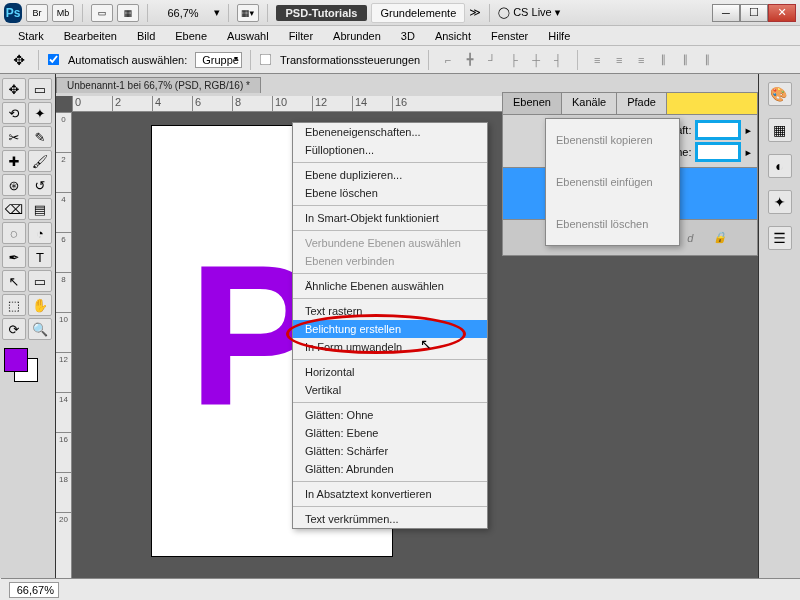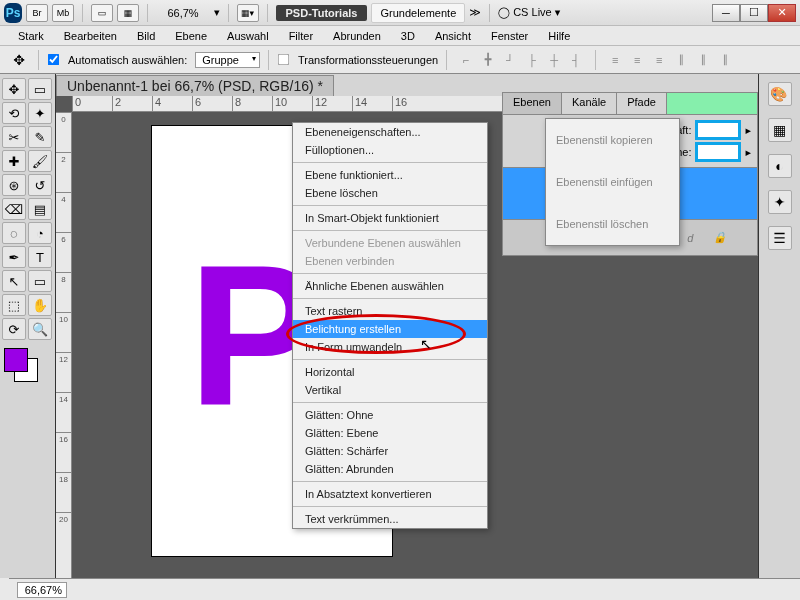--- a/index.html
+++ b/index.html
@@ -19,54 +19,54 @@
 .winbtns .close { background: linear-gradient(#e07a6a,#c33a2a); color: #fff; border-color: #a33; }
 
 
 .menubar { height: 20px; background: #e9e9e9; display: flex; align-items: center; padding: 0 8px; gap: 0; border-bottom: 1px solid #bbb; }
 .menubar span { padding: 2px 10px; }
 
 
 .optbar { height: 28px; background: #e9e9e9; display: flex; align-items: center; padding: 0 8px; gap: 8px; border-bottom: 1px solid #888; }
 .optbar .tool { width: 22px; height: 18px; display: flex; align-items: center; justify-content: center; font-size: 14px; }
 .optbar input[type=checkbox] { transform: scale(0.9); }
-.optbar .combo { border: 1px solid #999; background: #fff; padding: 1px 20px 1px 6px; position: relative; text-align: right; }
+.optbar .combo { border: 1px solid #999; background: #fff; padding: 1px 2px 1px 6px; position: relative; text-align: right; }
 .optbar .combo::after { content: '▾'; position: absolute; right: 3px; top: 1px; font-size: 8px; }
 .optbar .sep { width: 1px; height: 20px; background: #bbb; }
 .align-btns { display: flex; gap: 0; }
 .align-btns div { width: 22px; height: 18px; border: 1px solid transparent; display: flex; align-items: center; justify-content: center; font-size: 11px; color: #888; }
 
 
 .workarea { display: flex; height: calc(600px - 26px - 20px - 28px - 22px); background: #575757; }
 
 .toolbox { width: 56px; background: #d5d5d5; border-right: 1px solid #333; padding: 4px 2px; display: flex; flex-wrap: wrap; gap: 2px; align-content: flex-start; }
 .toolbox .t { width: 24px; height: 22px; border: 1px solid #aaa; background: #e7e7e7; display: flex; align-items: center; justify-content: center; font-size: 13px; border-radius: 2px; }
 .toolbox .swatch { width: 40px; height: 34px; position: relative; margin-top: 6px; }
 .toolbox .fg { width: 24px; height: 24px; background: #9a00e6; border: 1px solid #000; position: absolute; top: 0; left: 2px; }
 .toolbox .bg { width: 24px; height: 24px; background: #fff; border: 1px solid #000; position: absolute; top: 10px; left: 12px; }
 
 
 .docwrap { flex: 1; display: flex; flex-direction: column; }
 .doctab { height: 22px; background: #d5d5d5; display: flex; align-items: center; }
-.doctab span { background: #c3c3c3; border: 1px solid #888; border-bottom: none; padding: 2px 10px; font-size: 14px; color: #222; }
+.doctab span { background: #c3c3c3; border: 1px solid #888; border-bottom: none; padding: 2px 10px; font-size: 10px; color: #222; }
 .canvasarea { flex: 1; position: relative; background: #575757; overflow: hidden; }
 .ruler-h { position: absolute; top: 0; left: 16px; right: 0; height: 16px; background: #e9e9e9; border-bottom: 1px solid #888; font-size: 8px; overflow: hidden; display: flex; }
 .ruler-h div { border-left: 1px solid #888; width: 40px; padding-left: 2px; color: #555; height: 100%; }
 .ruler-v { position: absolute; top: 16px; left: 0; width: 16px; bottom: 0; background: #e9e9e9; border-right: 1px solid #888; display: flex; flex-direction: column; }
 .ruler-v div { border-top: 1px solid #888; height: 40px; font-size: 8px; padding-top: 2px; text-align: center; color: #555; }
 .canvas { position: absolute; top: 30px; left: 96px; width: 240px; height: 430px; background: #fff; box-shadow: 0 0 0 1px #000; }
 .letter { position: absolute; top: 110px; left: 36px; font-size: 200px; font-weight: 900; color: #9a00e6; font-family: Arial Black, Arial, sans-serif; line-height: 1; }
 
 
 .rightdock { width: 42px; background: #d5d5d5; border-left: 1px solid #333; display: flex; flex-direction: column; align-items: center; padding-top: 8px; gap: 12px; }
 .rightdock div { width: 24px; height: 24px; border: 1px solid #aaa; background: #e7e7e7; display: flex; align-items: center; justify-content: center; border-radius: 2px; font-size: 14px; }
 
 
 .panels { position: absolute; top: 92px; right: 42px; width: 256px; }
-.panel-tabs { height: 22px; background: #86efac; display: flex; border: 1px solid #888; border-bottom: none; }
+.panel-tabs { height: 22px; background: #fde047; display: flex; border: 1px solid #888; border-bottom: none; }
 .panel-tabs span { padding: 3px 10px; border-right: 1px solid #888; background: #d5d5d5; }
 .panel-tabs span.active { background: #c3c3c3; }
 .panel-body { background: #d5d5d5; border: 1px solid #888; padding: 4px 6px; }
 .panel-row { display: flex; justify-content: flex-end; align-items: center; gap: 4px; height: 22px; }
 .panel-row input { width: 40px; border: 3px solid #0ea5e9; text-align: center; padding: 1px 20px; background: #fff; }
 .panel-layer { background: #3399ff; height: 52px; border: 1px solid #888; border-top: none; }
 .panel-layerrow { background: #c8c8c8; height: 36px; border: 1px solid #888; border-top: none; display: flex; align-items: center; justify-content: flex-end; padding: 0 30px; color: #777; font-style: italic; gap: 20px; }
 
 
 .flyout { position: absolute; top: 118px; right: 120px; width: 135px; background: #f1f1f1; border: 1px solid #888; box-shadow: 2px 2px 6px rgba(0,0,0,0.3); }
@@ -75,21 +75,21 @@
 
 .ctxmenu { position: absolute; top: 122px; left: 292px; width: 196px; background: #f1f1f1; border: 1px solid #888; box-shadow: 2px 2px 6px rgba(0,0,0,0.3); z-index: 50; }
 .ctxmenu .item { padding: 3px 12px; color: #222; white-space: nowrap; }
 .ctxmenu .item.disabled { color: #999; }
 .ctxmenu .item.hl { background: #3399ff; color: #fff; }
 .ctxmenu hr { border: none; border-top: 1px solid #bbb; margin: 3px 0; }
 .ellipse { position: absolute; top: 314px; left: 286px; width: 180px; height: 40px; border: 3px solid #d40000; border-radius: 50%; z-index: 60; pointer-events: none; }
 .cursor { position: absolute; top: 336px; left: 420px; z-index: 70; font-size: 14px; color: #000; pointer-events: none; }
 
 
-.statusbar { position: absolute; bottom: 0; left: 9px; right: 0; height: 22px; background: #e9e9e9; border-top: 1px solid #888; display: flex; align-items: center; padding: 0 8px; gap: 14px; }
+.statusbar { position: absolute; bottom: 0; left: 1px; right: 0; height: 22px; background: #e9e9e9; border-top: 1px solid #888; display: flex; align-items: center; padding: 0 8px; gap: 14px; }
 .statusbar .zoomfld { border: 1px solid #999; background: #fff; padding: 1px 4px; width: 50px; text-align: right; }
 </style>
 </head>
 <body>
 
 <div class="titlebar">
   <div class="icon">Ps</div>
   <div class="sq">Br</div>
   <div class="sq">Mb</div>
   <div class="sep"></div>
@@ -256,21 +256,21 @@
 <div class="flyout">
   <div>Ebenenstil kopieren</div>
   <div>Ebenenstil einfügen</div>
   <div>Ebenenstil löschen</div>
 </div>
 
 <div class="ctxmenu" id="ctxmenu">
     <div class="item">Ebeneneigenschaften...</div>
     <div class="item">Fülloptionen...</div>
     <hr>
-    <div class="item">Ebene funktioniert...</div>
+    <div class="item">Ebene duplizieren...</div>
     <div class="item">Ebene löschen</div>
     <hr>
     <div class="item">In Smart-Objekt funktioniert</div>
     <hr>
     <div class="item disabled">Verbundene Ebenen auswählen</div>
     <div class="item disabled">Ebenen verbinden</div>
     <hr>
     <div class="item">Ähnliche Ebenen auswählen</div>
     <hr>
     <div class="item">Text rastern</div>

